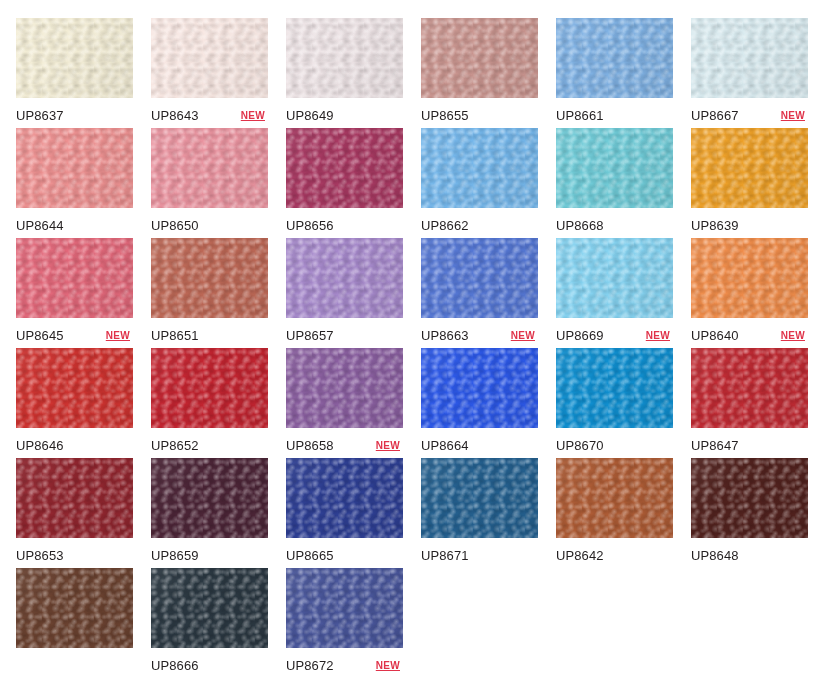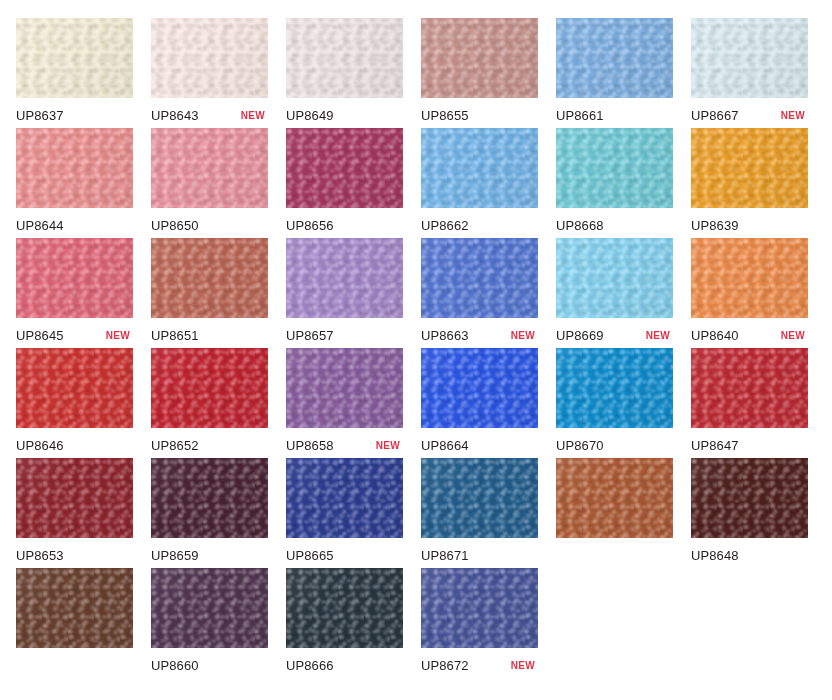--- a/index.html
+++ b/index.html
@@ -112,20 +112,21 @@
   }
 
   .swatch-new {
     font-size: 10px;
     line-height: 1;
     font-weight: 700;
     color: #e0334a;
     letter-spacing: .3px;
     white-space: nowrap;
     padding-right: 2px;
+    text-decoration: underline;
   }
 </style>
 </head>
 <body>
 
 <main id="swatch-grid">
     <div class="swatch-cell">
       <div class="swatch-chip" style="background-color: rgb(242, 236, 212);"></div>
       <div class="swatch-meta">
         <span class="swatch-code">UP8637</span>
@@ -295,37 +296,34 @@
       </div>
     </div>
     <div class="swatch-cell">
       <div class="swatch-chip" style="background-color: rgb(36, 96, 143);"></div>
       <div class="swatch-meta">
         <span class="swatch-code">UP8671</span>
       </div>
     </div>
     <div class="swatch-cell">
       <div class="swatch-chip" style="background-color: rgb(174, 92, 53);"></div>
+      <div class="swatch-meta">
+        <span class="swatch-code">UP8642</span>
+      </div>
     </div>
     <div class="swatch-cell">
       <div class="swatch-chip" style="background-color: rgb(82, 34, 30);"></div>
       <div class="swatch-meta">
         <span class="swatch-code">UP8648</span>
       </div>
     </div>
     <div class="swatch-cell">
       <div class="swatch-chip" style="background-color: rgb(107, 66, 48);"></div>
     </div>
     <div class="swatch-cell">
-      <div class="swatch-chip" style="background-color: rgb(82, 55, 83);"></div>
-      <div class="swatch-meta">
-        <span class="swatch-code">UP8660</span>
-      </div>
-    </div>
-    <div class="swatch-cell">
       <div class="swatch-chip" style="background-color: rgb(43, 56, 66);"></div>
       <div class="swatch-meta">
         <span class="swatch-code">UP8666</span>
       </div>
     </div>
     <div class="swatch-cell">
       <div class="swatch-chip" style="background-color: rgb(73, 86, 155);"></div>
       <div class="swatch-meta">
         <span class="swatch-code">UP8672</span>
         <span class="swatch-new">NEW</span>

